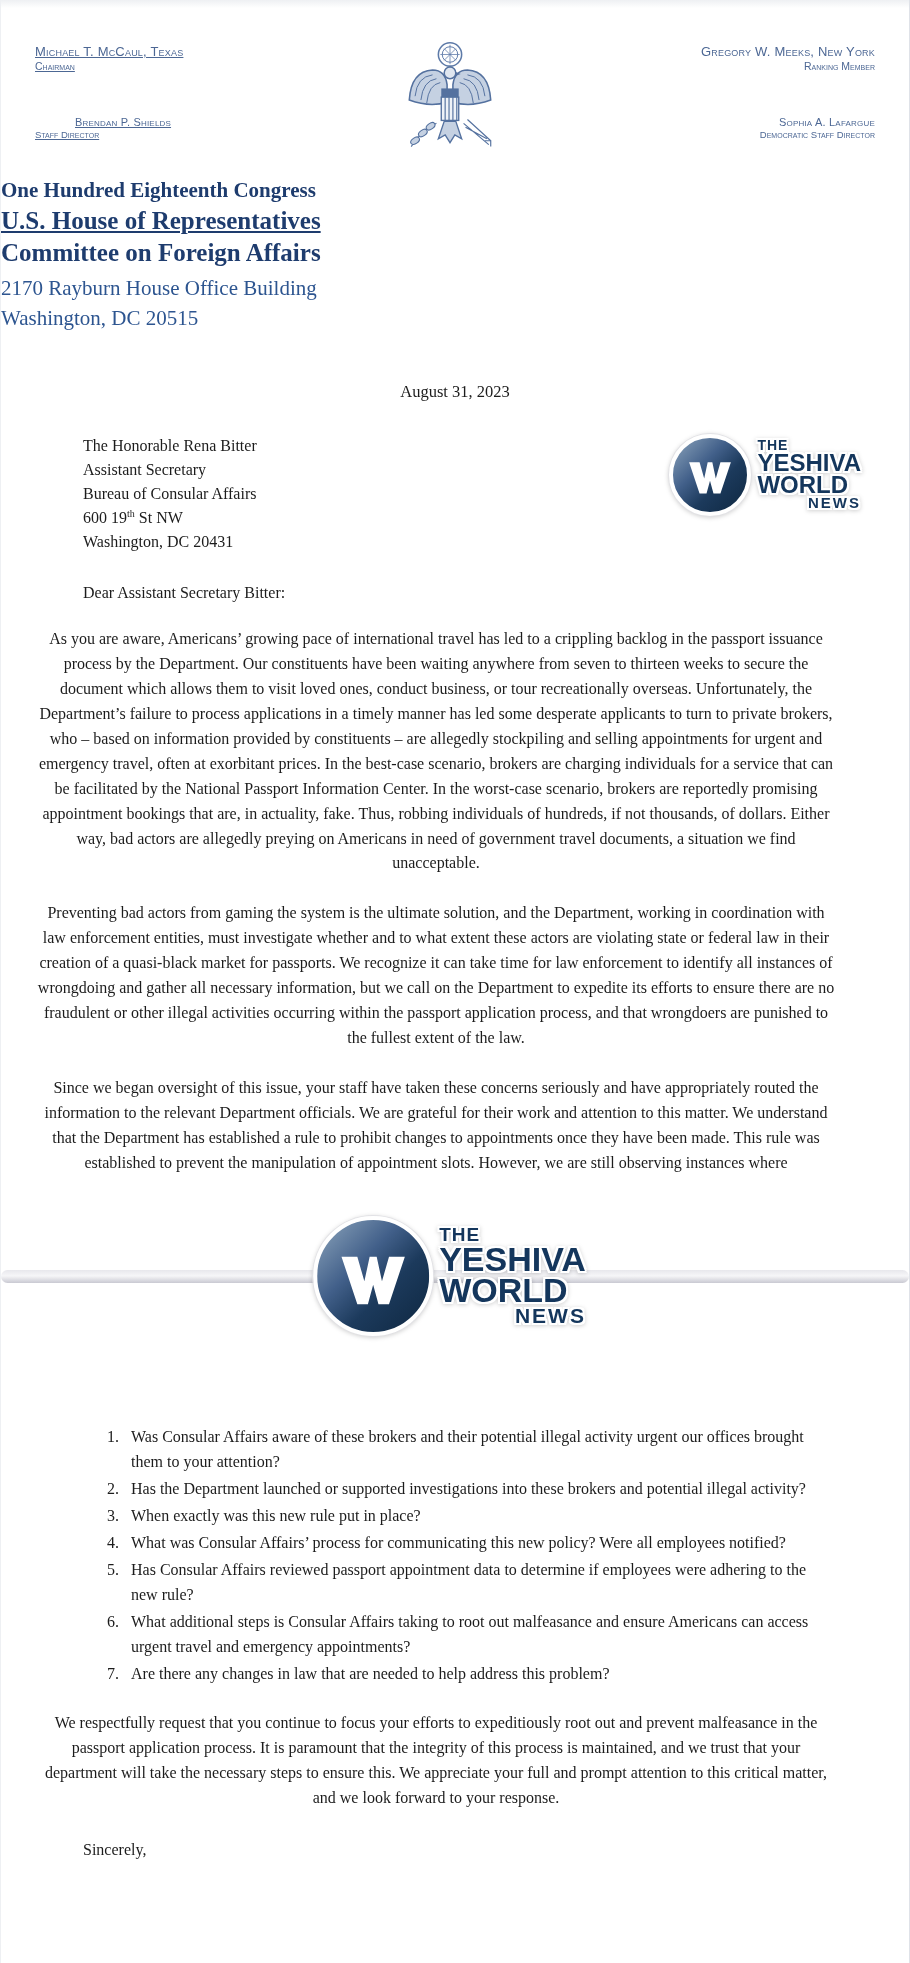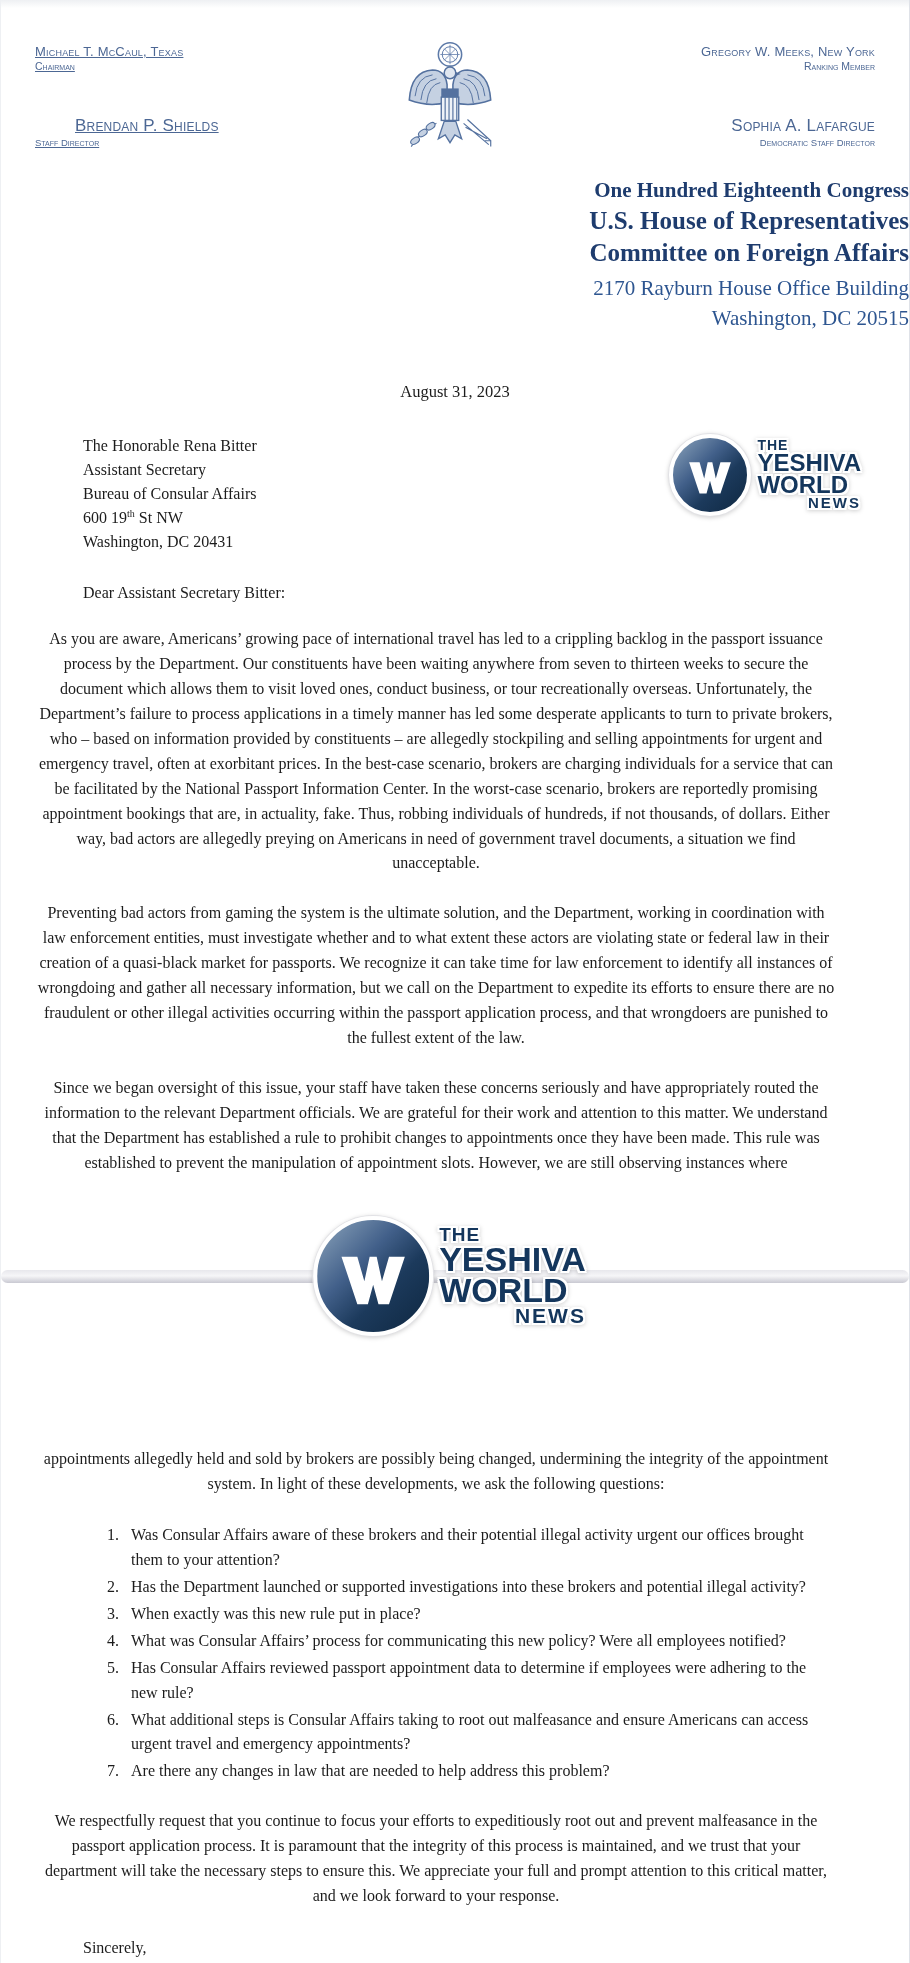--- a/index.html
+++ b/index.html
@@ -23,28 +23,28 @@
 
   
   .letterhead{display:flex;padding:44px 34px 0 34px;align-items:flex-start;}
   .lh-col{font-family:"Liberation Sans", sans-serif;color:#4c6794;}
   .lh-left{width:262px;text-align:left;text-decoration:underline;}
   .lh-right{width:272px;text-align:right;}
   .lh-center{flex:1;text-align:center;}
   .lh-name{font-variant:small-caps;font-size:13px;letter-spacing:.2px;}
   .lh-title{font-variant:small-caps;font-size:10.5px;margin-top:1px;}
   .lh-gap{height:44px;}
-  .lh-sub .lh-name{font-size:17px;padding-left:40px;}
+  .lh-sub .lh-name{font-size:11px;padding-left:40px;}
   .lh-sub .lh-title{font-size:9.5px;}
 
   .seal{margin-top:-6px;}
 
-  .heads{text-align:right;color:#1e3c6e;margin-top:8px;}
+  .heads{text-align:left;color:#1e3c6e;margin-top:8px;}
   .h-congress{font-size:21px;font-weight:bold;}
-  .h-house{font-size:25px;font-weight:bold;margin-top:4px;}
+  .h-house{font-size:25px;font-weight:bold;margin-top:4px;text-decoration:underline;}
   .h-committee{font-size:25px;font-weight:bold;margin-top:4px;}
   .addr{color:#2d5590;font-size:21px;line-height:1.45;margin-top:6px;}
 
   
   .date-line{text-align:center;font-size:16.5px;margin-top:48px;}
   .recipient-row{display:flex;justify-content:space-between;align-items:flex-start;
     padding:0 48px 0 82px;margin-top:32px;}
   .recipient{font-size:16px;line-height:1.5;}
   sup{font-size:10px;vertical-align:super;line-height:0;}
 
@@ -206,21 +206,20 @@
       </div>
       <div class="tyw-text">
         <div class="tyw-the">THE</div>
         <div class="tyw-big">YESHIVA</div>
         <div class="tyw-big">WORLD</div>
         <div class="tyw-news">NEWS</div>
       </div>
     </div>
   </div>
 
-  <p class="body-par" style="margin-top:48px;">appointments allegedly held and sold by brokers are possibly being changed, undermining the integrity of the appointment system. In light of these developments, we ask the following questions:</p>
 
   <ol class="questions">
     <li>Was Consular Affairs aware of these brokers and their potential illegal activity urgent our offices brought them to your attention?</li>
     <li>Has the Department launched or supported investigations into these brokers and potential illegal activity?</li>
     <li>When exactly was this new rule put in place?</li>
     <li>What was Consular Affairs’ process for communicating this new policy? Were all employees notified?</li>
     <li>Has Consular Affairs reviewed passport appointment data to determine if employees were adhering to the new rule?</li>
     <li>What additional steps is Consular Affairs taking to root out malfeasance and ensure Americans can access urgent travel and emergency appointments?</li>
     <li>Are there any changes in law that are needed to help address this problem?</li>
   </ol>

